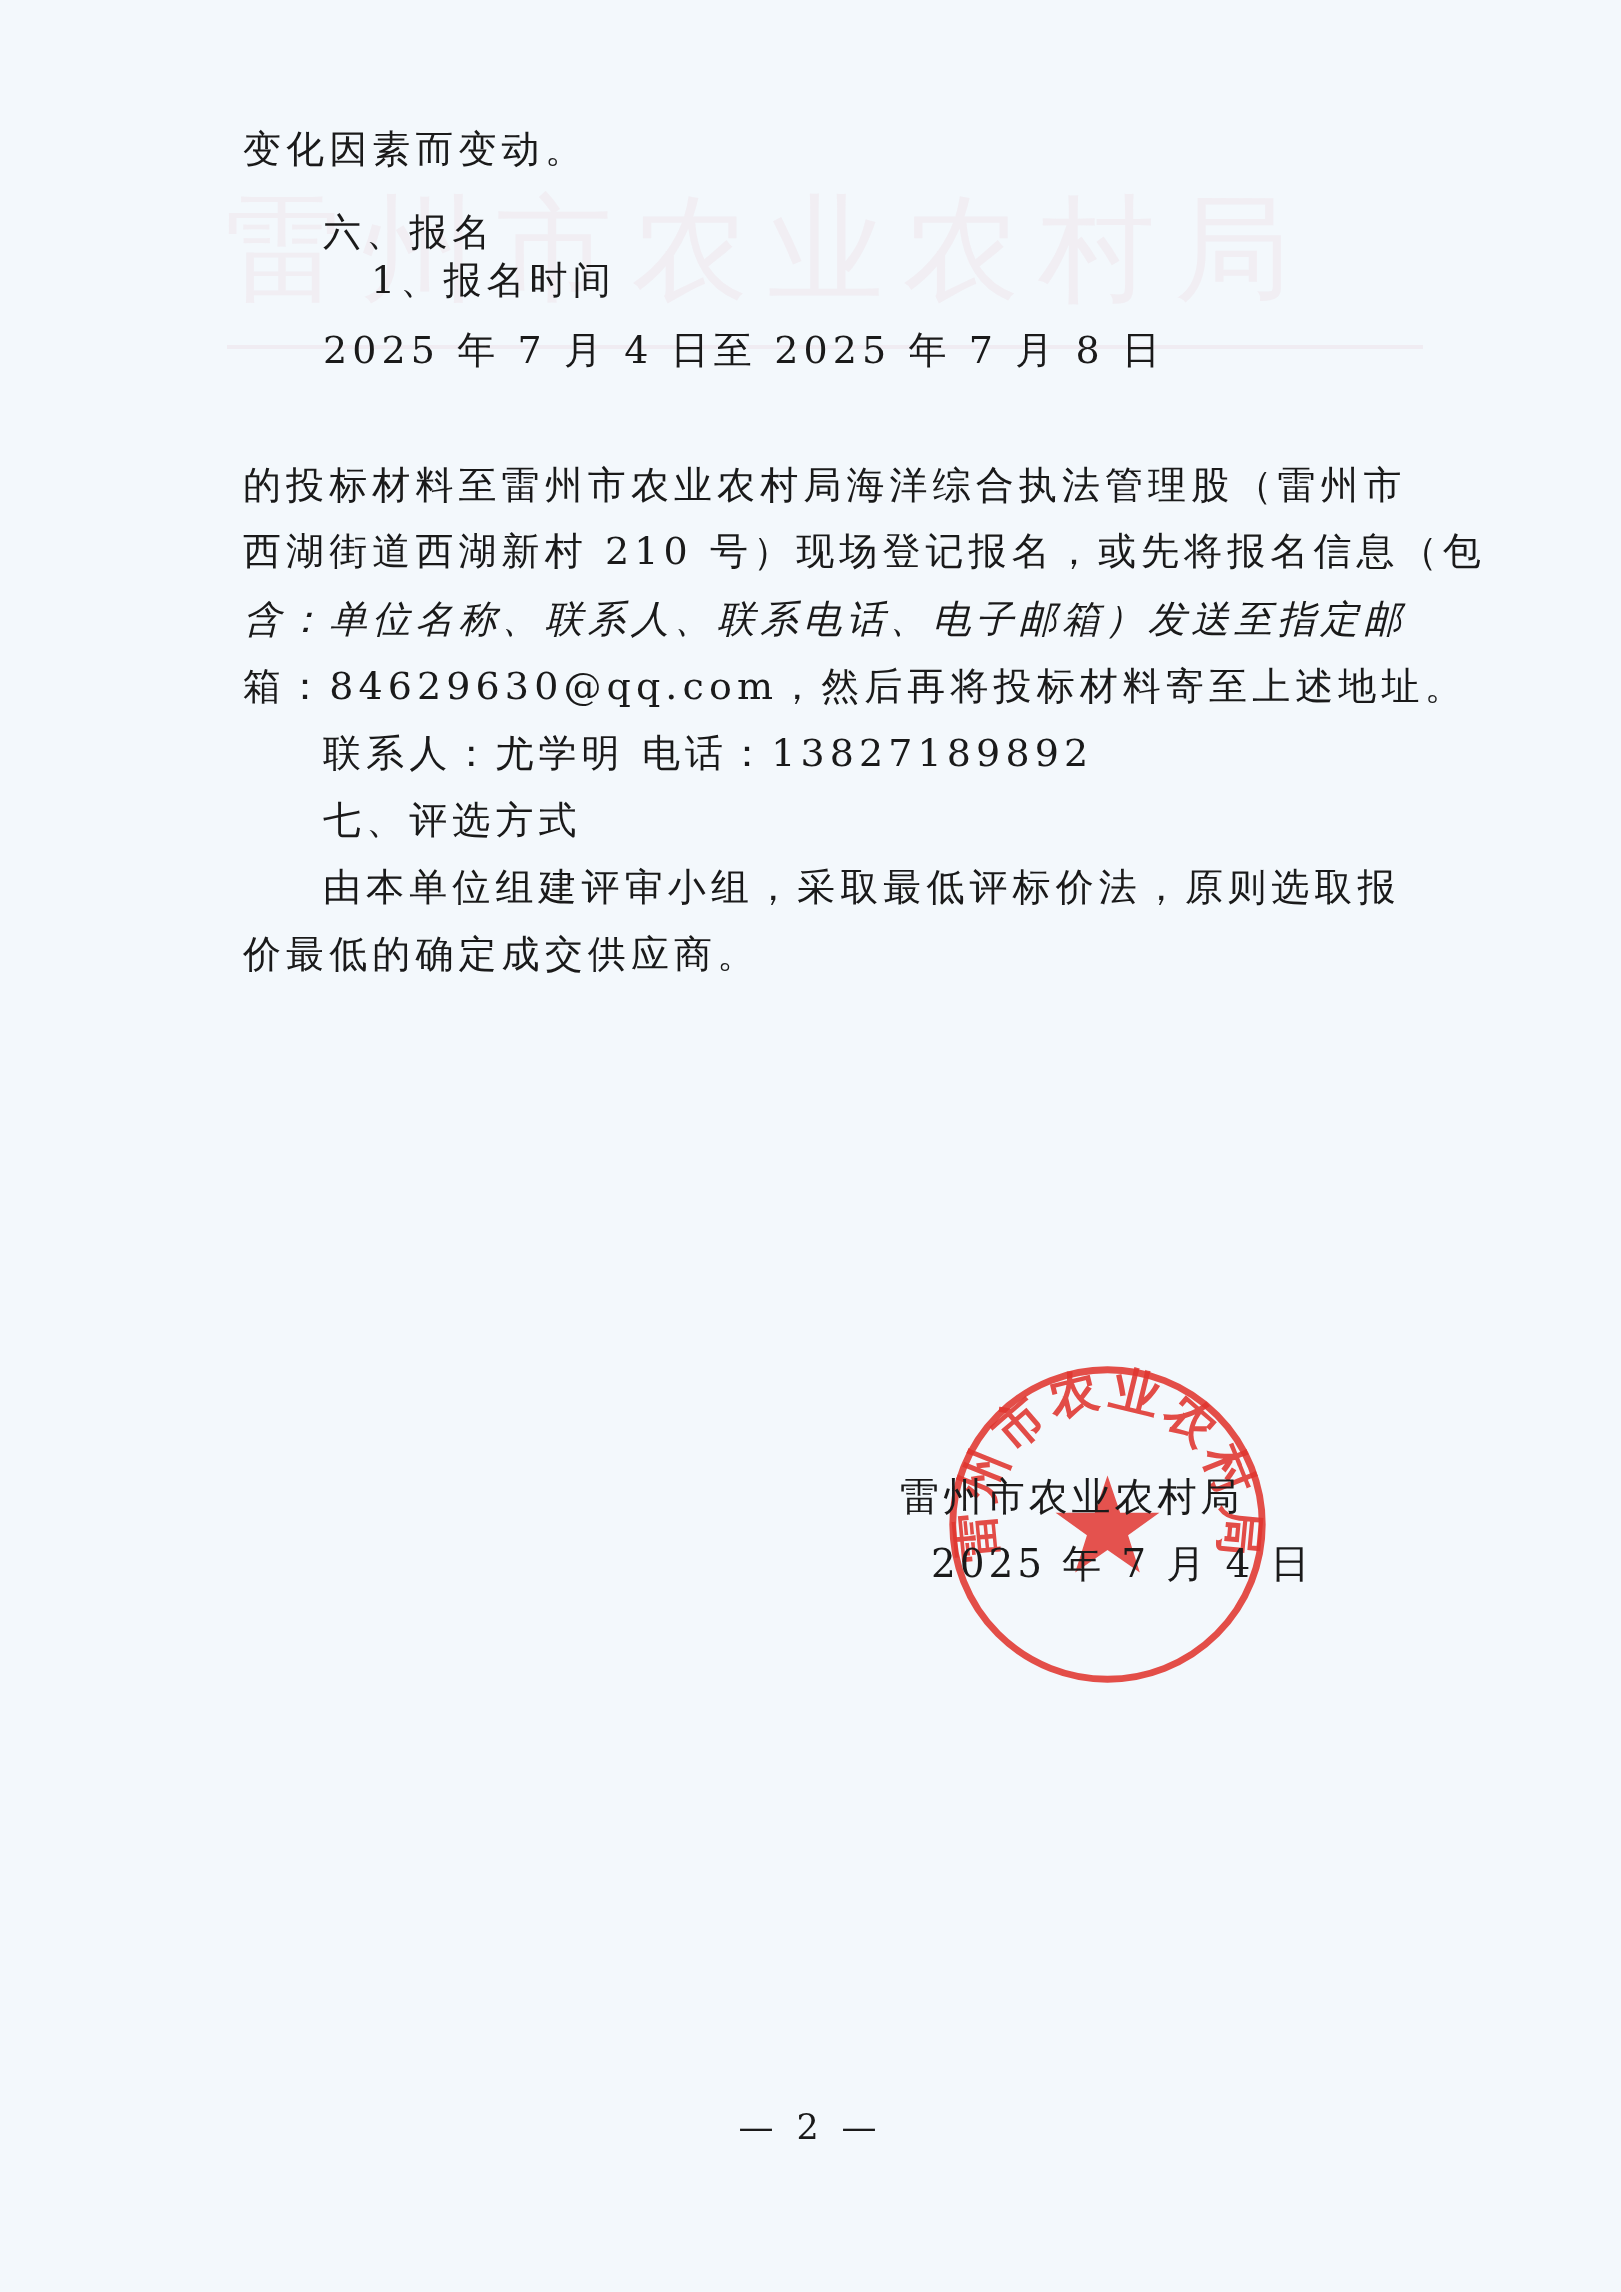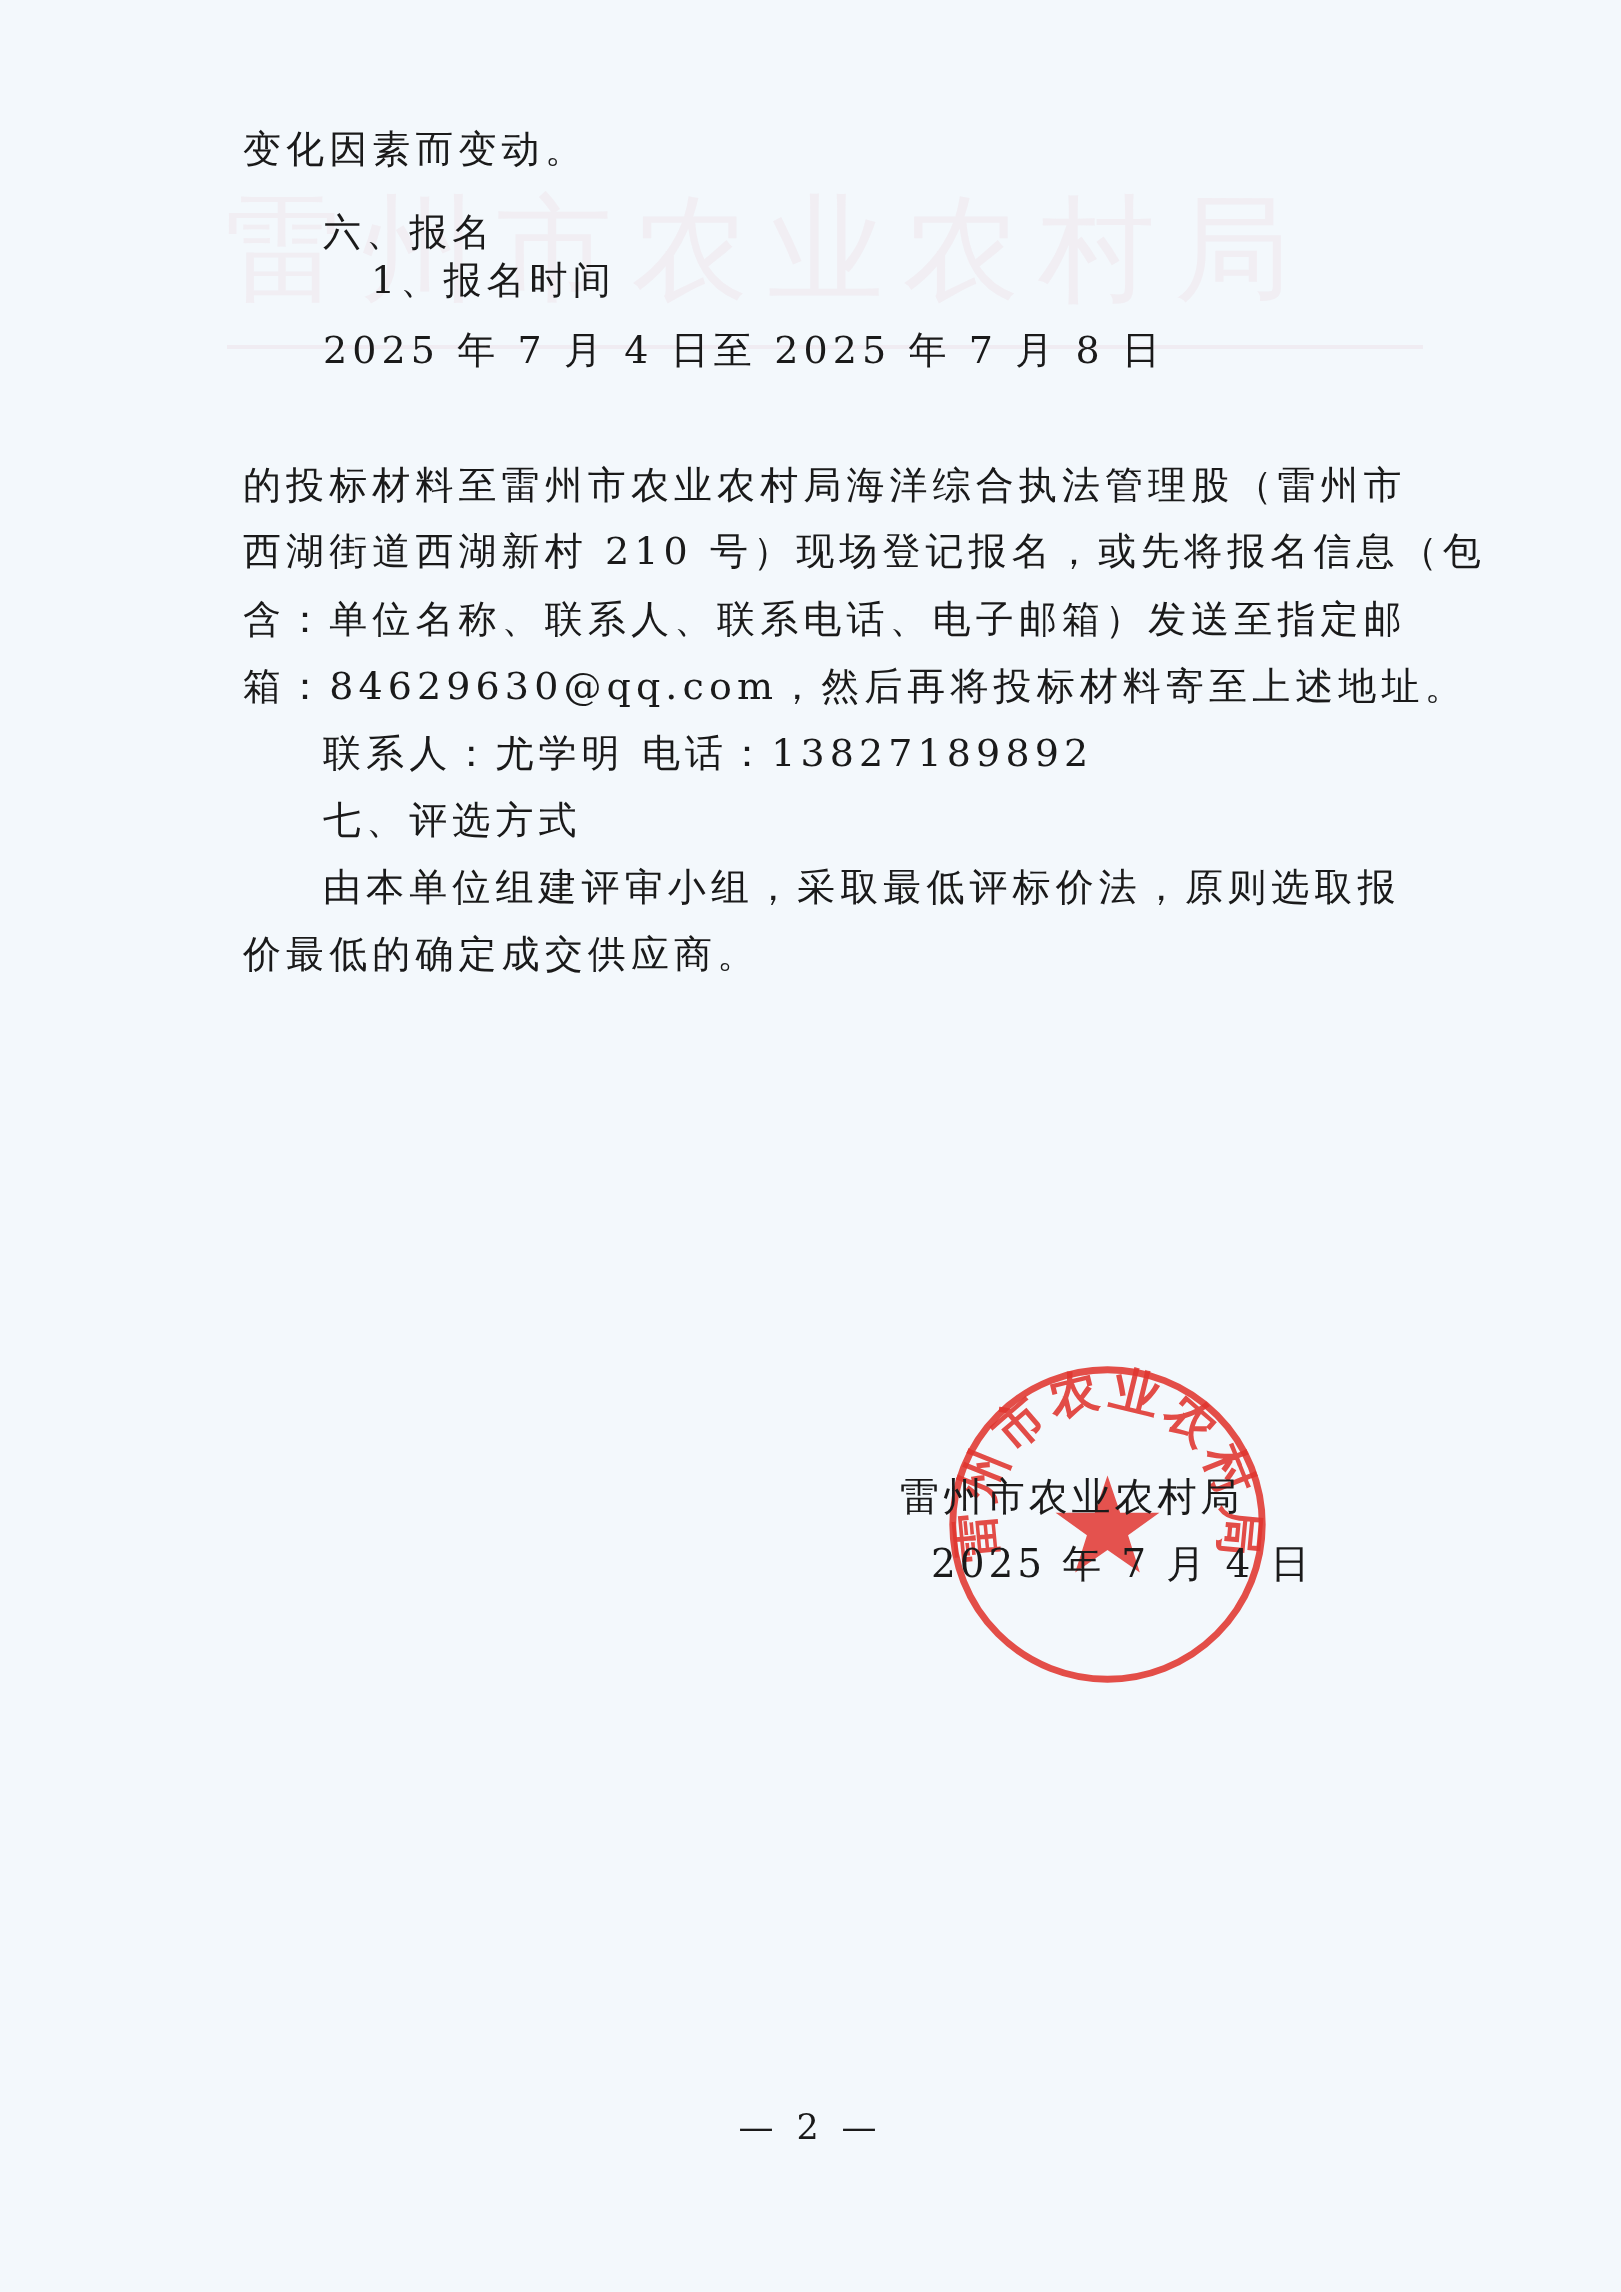--- a/index.html
+++ b/index.html
@@ -82,21 +82,21 @@
 <div class="ghost-line"></div>
 
 <div class="page">
 
   <div class="line" style="top:125px;">变化因素而变动。</div>
   <div class="line indent" style="top:208px;">六、报名</div>
   <div class="line indent" style="top:256px;margin-left:48px;">1、报名时间</div>
   <div class="line indent" style="top:326px;">2025 年 7 月 4 日至 2025 年 7 月 8 日</div>
   <div class="line" style="top:461px;">的投标材料至雷州市农业农村局海洋综合执法管理股（雷州市</div>
   <div class="line" style="top:527px;">西湖街道西湖新村 210 号）现场登记报名，或先将报名信息（包</div>
-  <div class="line" style="top:595px;">含：单位名称、联系人、联系电话、电子邮箱）发送至指定邮</div>
+  <div class="line" style="top:595px;font-style:italic;">含：单位名称、联系人、联系电话、电子邮箱）发送至指定邮</div>
   <div class="line" style="top:662px;">箱：84629630@qq.com，然后再将投标材料寄至上述地址。</div>
   <div class="line indent" style="top:729px;text-align:center;">联系人：尤学明 电话：13827189892</div>
   <div class="line indent" style="top:796px;">七、评选方式</div>
   <div class="line" style="top:930px;">价最低的确定成交供应商。</div>
   <div class="line indent" style="top:863px;">由本单位组建评审小组，采取最低评标价法，原则选取报</div>
 
   <svg class="seal" viewBox="0 0 340 340">
     <defs>
       <path id="sealArc" d="M 70 230 A 118 118 0 1 1 270 230"></path>
     </defs>

